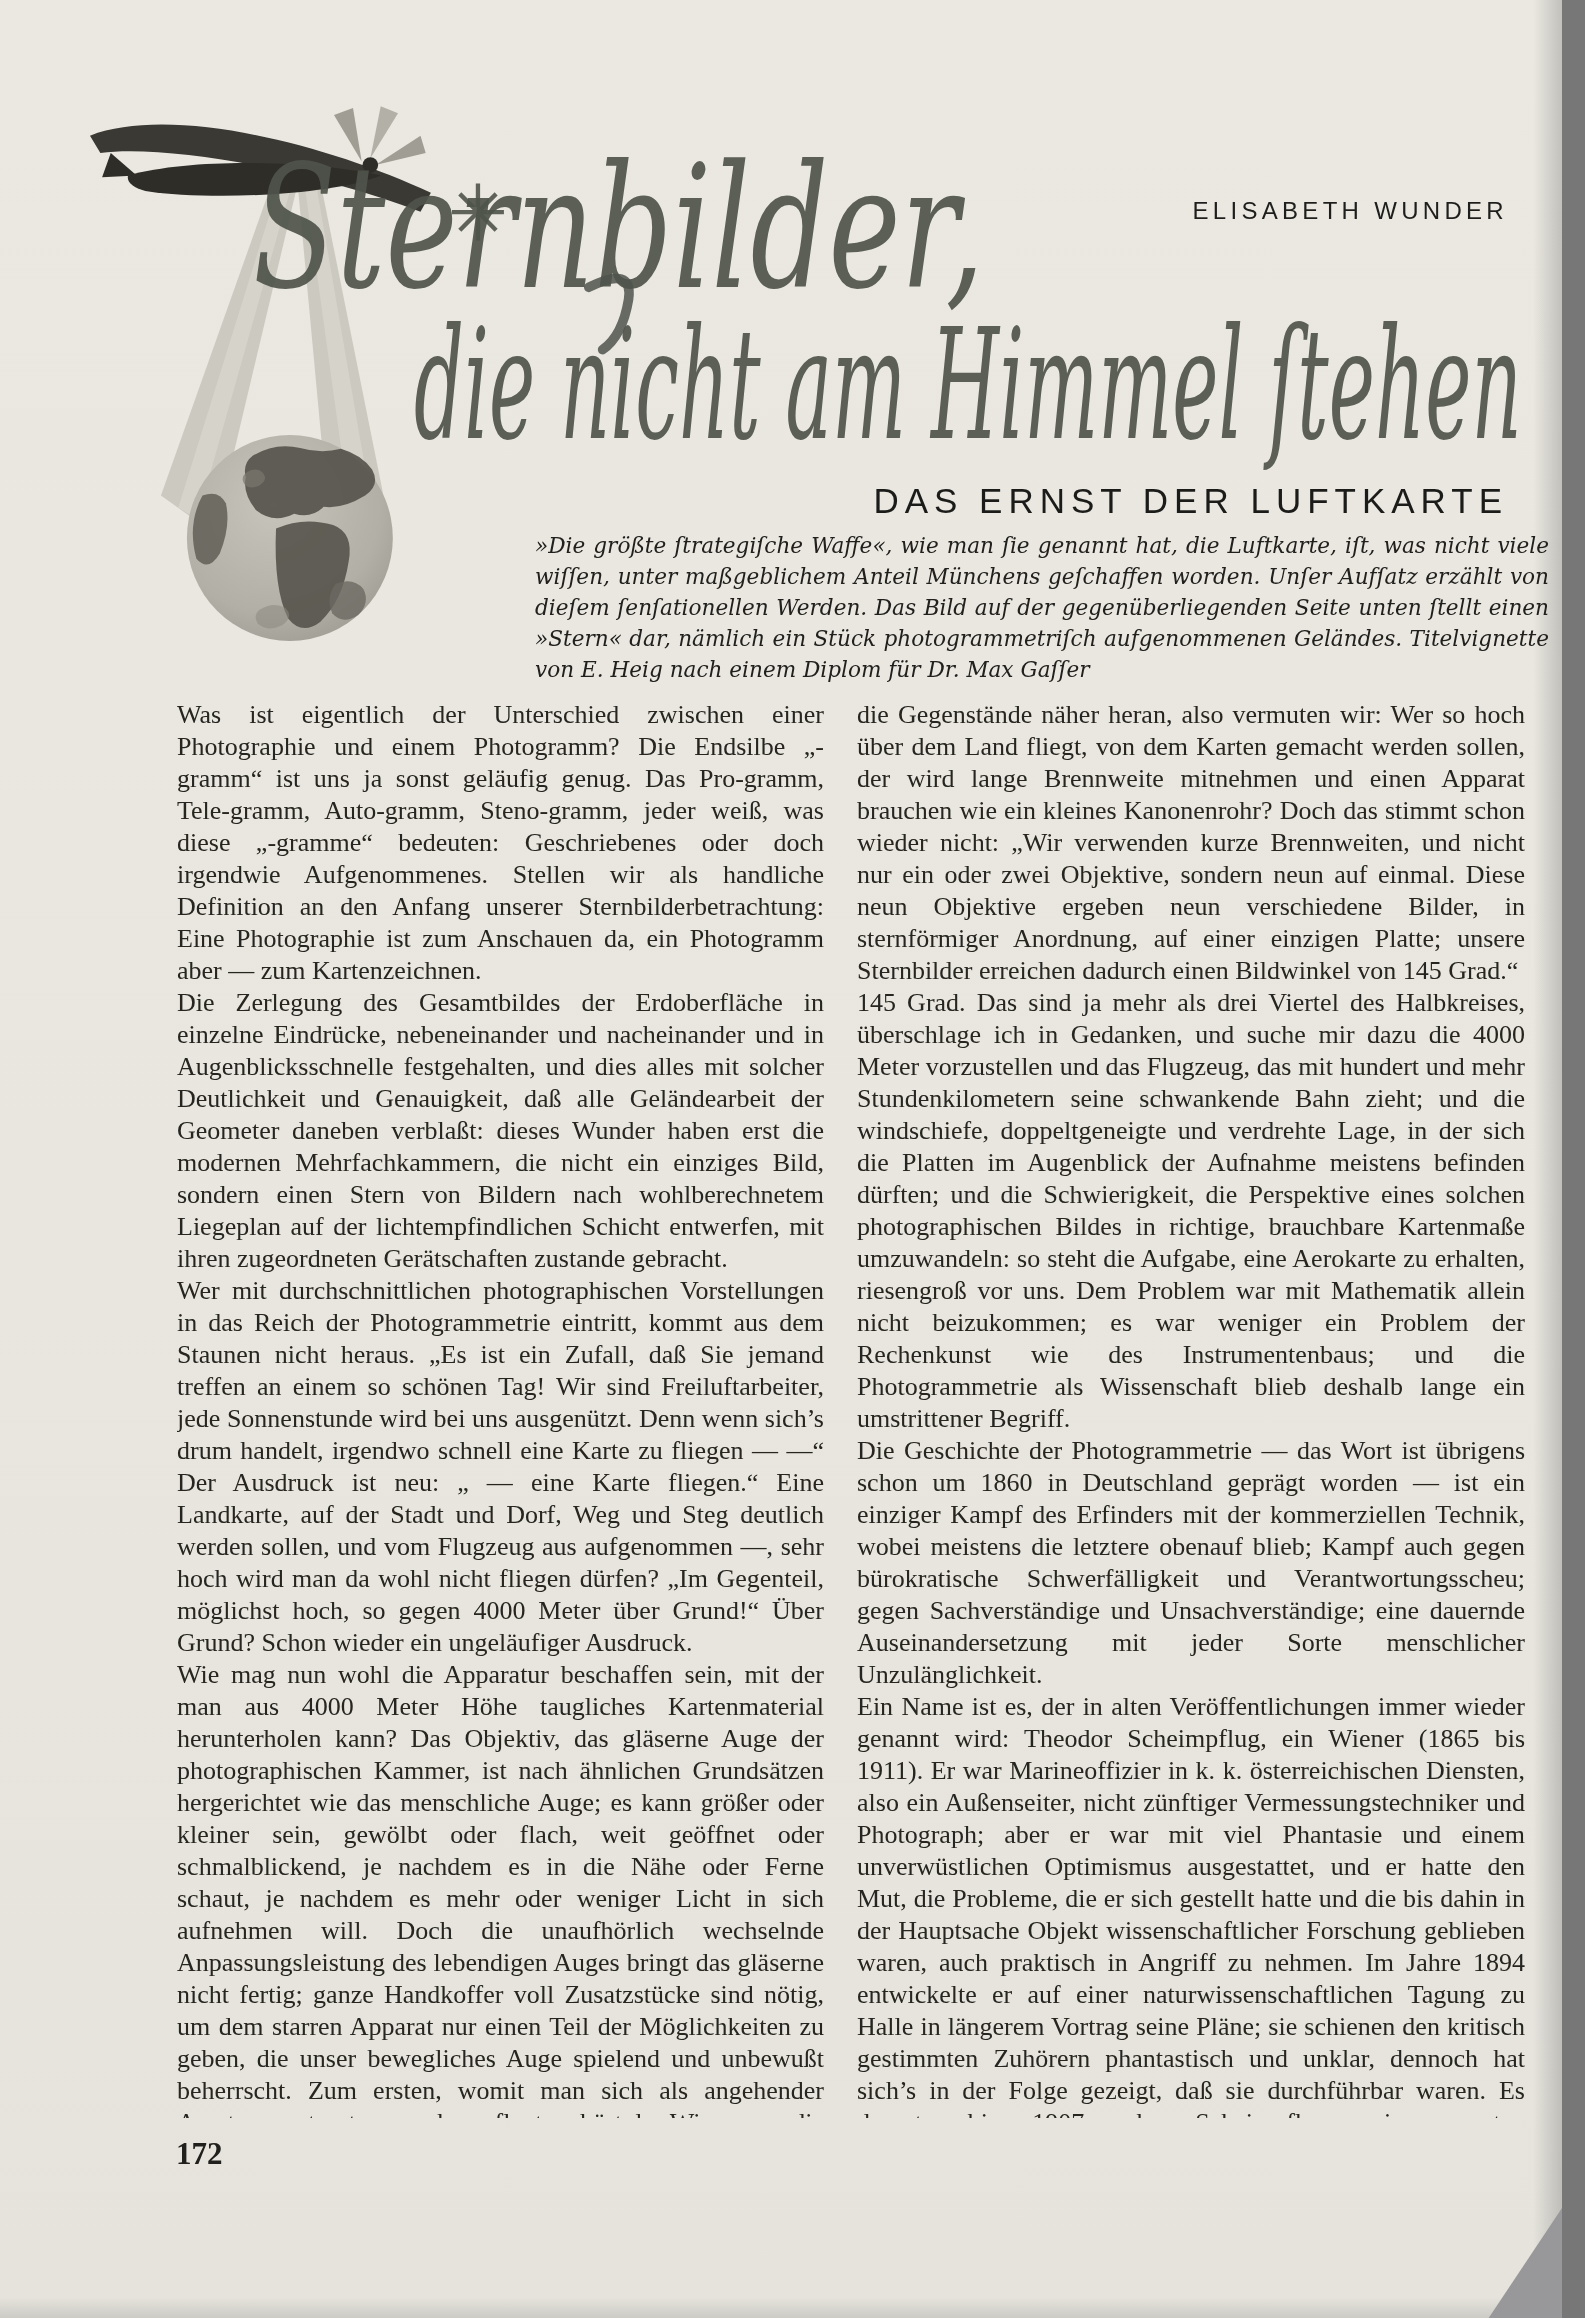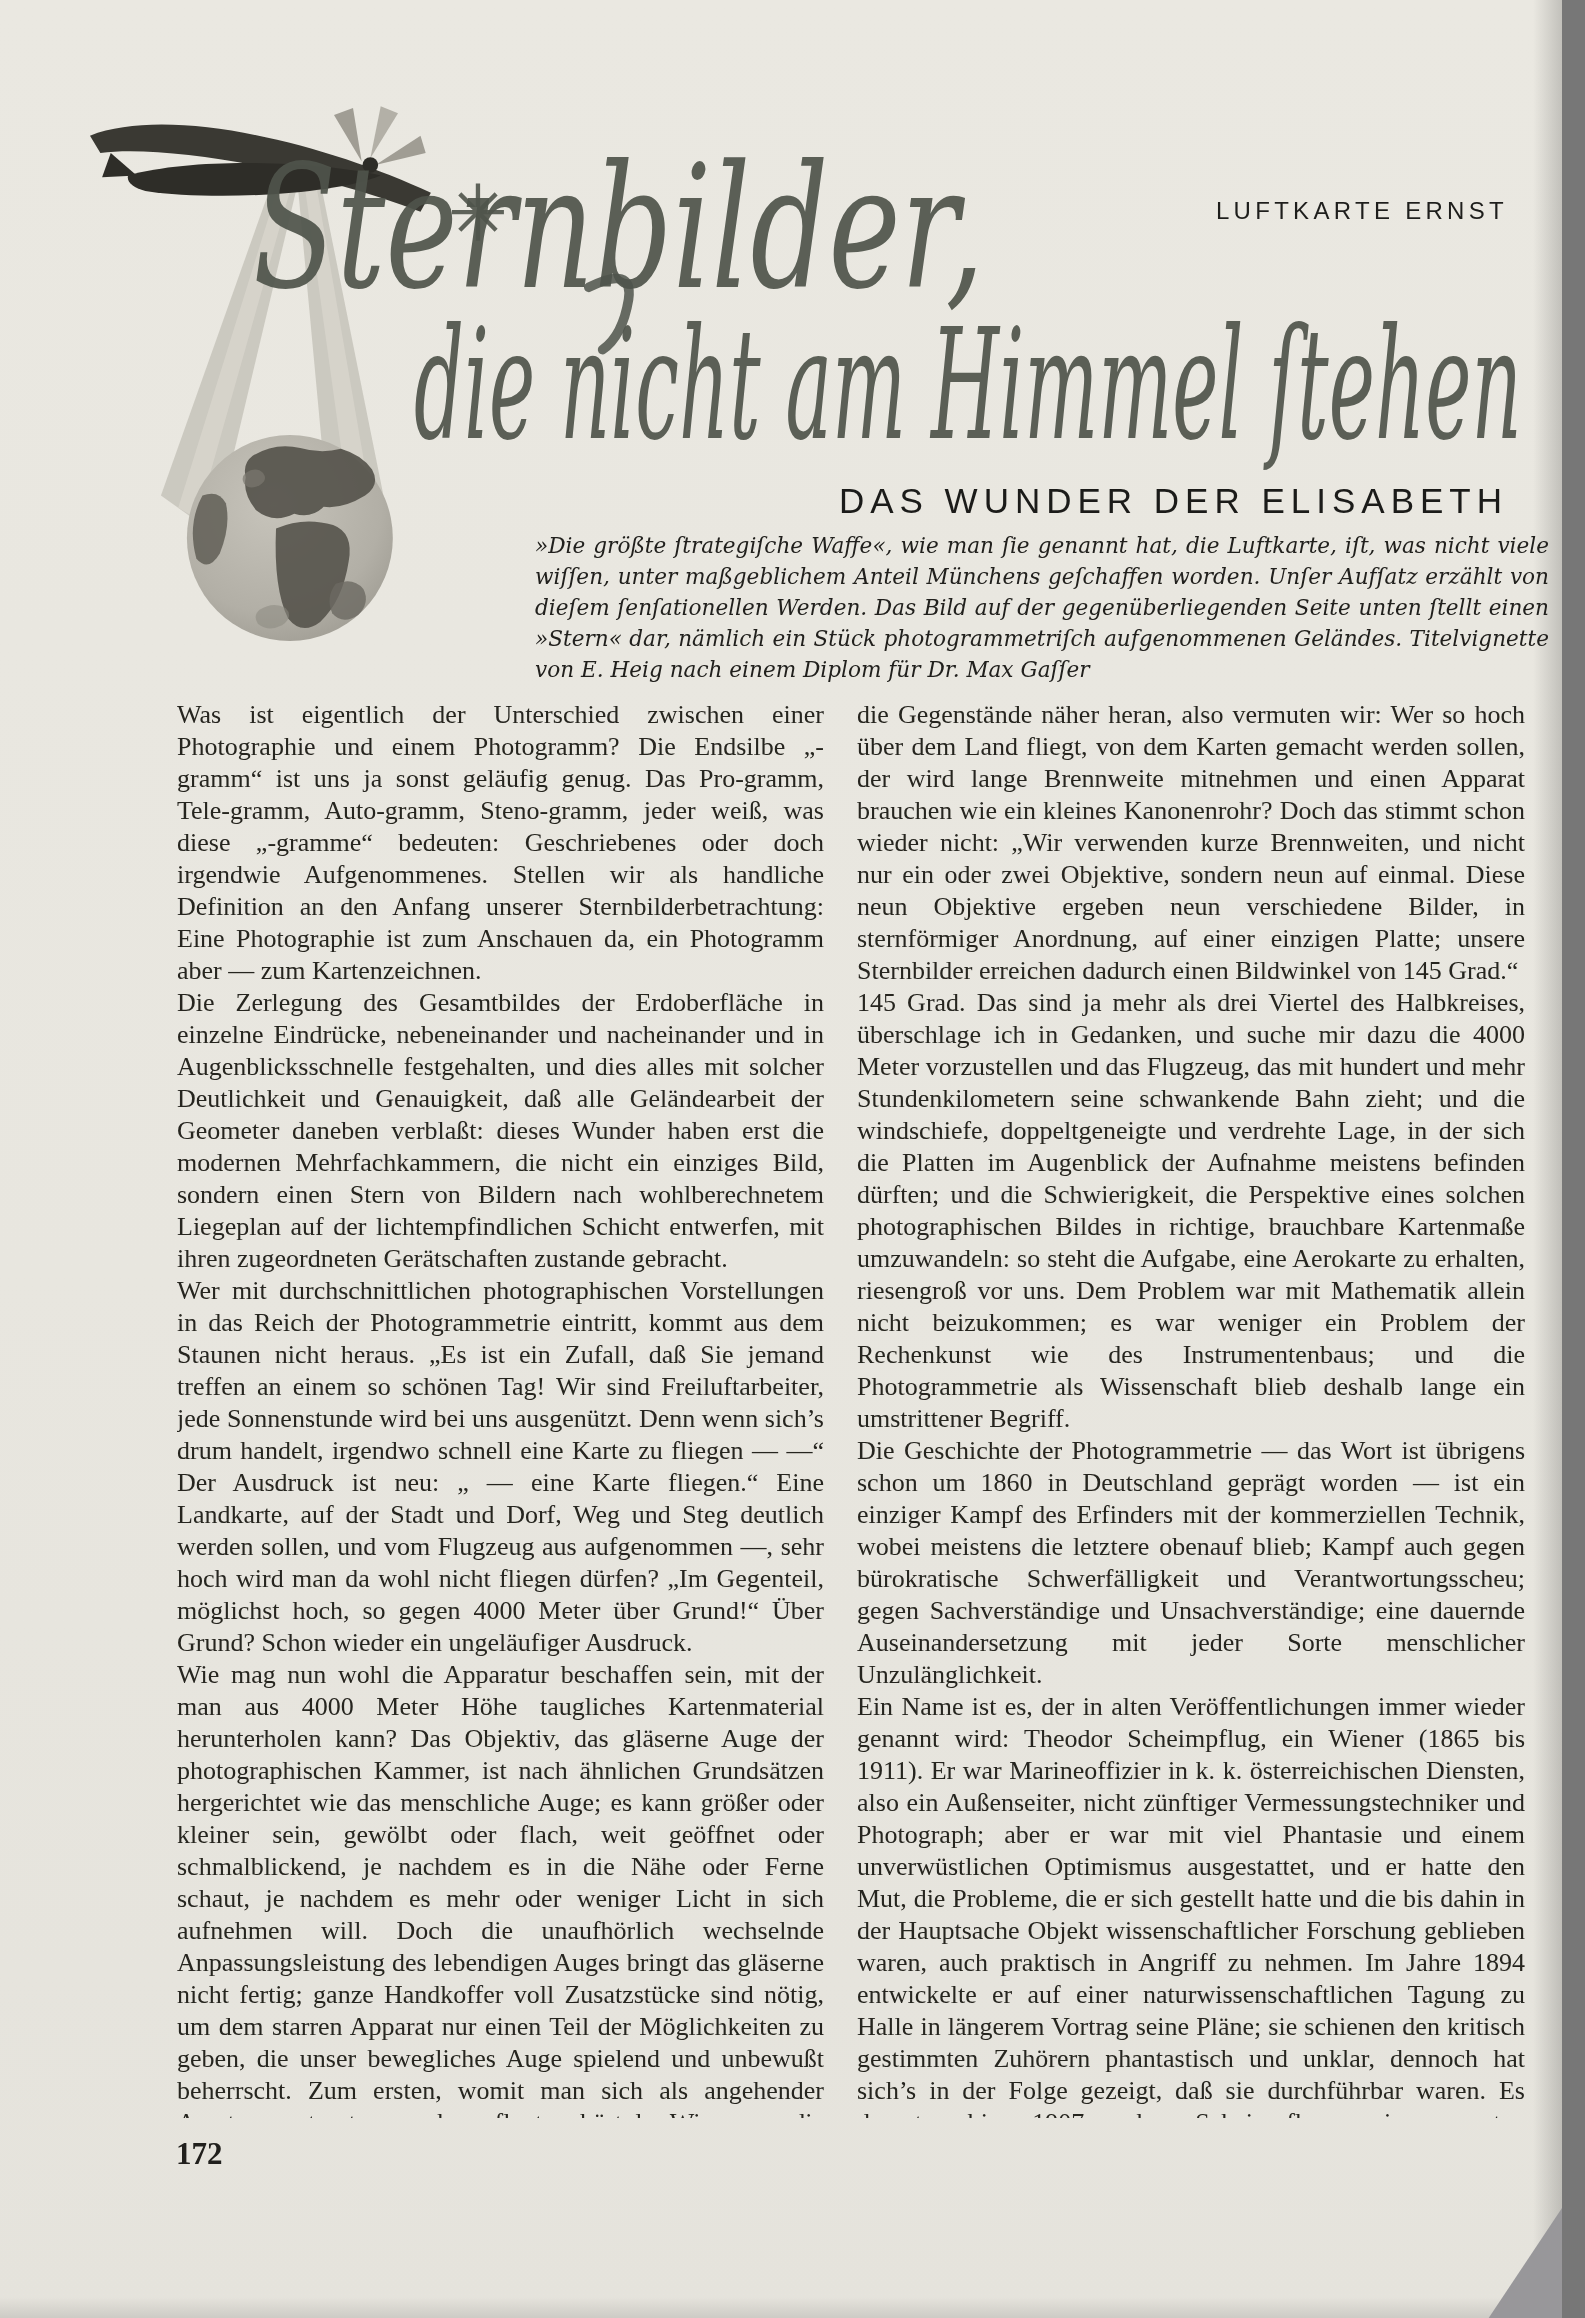--- a/index.html
+++ b/index.html
@@ -107,23 +107,23 @@
 
       <g stroke="#4f544b" stroke-width="5" opacity="0.9">
         <line x1="552" y1="212" x2="552" y2="278"></line>
         <line x1="522" y1="245" x2="582" y2="245"></line>
         <line x1="531" y1="224" x2="573" y2="266"></line>
         <line x1="573" y1="224" x2="531" y2="266"></line>
       </g>
     </g>
   </svg>
 
-  <div class="author">LUFTKARTE ERNST</div>
+  <div class="author">ELISABETH WUNDER</div>
 
-  <div class="subtitle">DAS WUNDER DER ELISABETH</div>
+  <div class="subtitle">DAS ERNST DER LUFTKARTE</div>
 
   <div class="intro">»Die größte ſtrategiſche Waffe«, wie man ſie genannt hat, die Luftkarte, iſt, was nicht viele wiſſen, unter maßgeblichem Anteil Münchens geſchaffen worden. Unſer Aufſatz erzählt von dieſem ſenſationellen Werden. Das Bild auf der gegenüberliegenden Seite unten ſtellt einen »Stern« dar, nämlich ein Stück photogrammetriſch aufgenommenen Geländes. Titelvignette von E. Heig nach einem Diplom für Dr. Max Gaſſer</div>
 
   <div class="columns">
     <div class="column col-left">
         <p>Was ist eigentlich der Unterschied zwischen einer Photographie und einem Photogramm? Die Endsilbe „-gramm“ ist uns ja sonst geläufig genug. Das Pro-gramm, Tele-gramm, Auto-gramm, Steno-gramm, jeder weiß, was diese „-gramme“ bedeuten: Geschriebenes oder doch irgendwie Aufgenommenes. Stellen wir als handliche Definition an den Anfang unserer Sternbilderbetrachtung: Eine Photographie ist zum Anschauen da, ein Photogramm aber — zum Kartenzeichnen.</p>
         <p>Die Zerlegung des Gesamtbildes der Erdoberfläche in einzelne Eindrücke, nebeneinander und nacheinander und in Augenblicksschnelle festgehalten, und dies alles mit solcher Deutlichkeit und Genauigkeit, daß alle Geländearbeit der Geometer daneben verblaßt: dieses Wunder haben erst die modernen Mehrfachkammern, die nicht ein einziges Bild, sondern einen Stern von Bildern nach wohlberechnetem Liegeplan auf der lichtempfindlichen Schicht entwerfen, mit ihren zugeordneten Gerätschaften zustande gebracht.</p>
         <p>Wer mit durchschnittlichen photographischen Vorstellungen in das Reich der Photogrammetrie eintritt, kommt aus dem Staunen nicht heraus. „Es ist ein Zufall, daß Sie jemand treffen an einem so schönen Tag! Wir sind Freiluftarbeiter, jede Sonnenstunde wird bei uns ausgenützt. Denn wenn sich’s drum handelt, irgendwo schnell eine Karte zu fliegen — —“ Der Ausdruck ist neu: „ — eine Karte fliegen.“ Eine Landkarte, auf der Stadt und Dorf, Weg und Steg deutlich werden sollen, und vom Flugzeug aus aufgenommen —, sehr hoch wird man da wohl nicht fliegen dürfen? „Im Gegenteil, möglichst hoch, so gegen 4000 Meter über Grund!“ Über Grund? Schon wieder ein ungeläufiger Ausdruck.</p>
         <p>Wie mag nun wohl die Apparatur beschaffen sein, mit der man aus 4000 Meter Höhe taugliches Kartenmaterial herunterholen kann? Das Objektiv, das gläserne Auge der photographischen Kammer, ist nach ähnlichen Grundsätzen hergerichtet wie das menschliche Auge; es kann größer oder kleiner sein, gewölbt oder flach, weit geöffnet oder schmalblickend, je nachdem es in die Nähe oder Ferne schaut, je nachdem es mehr oder weniger Licht in sich aufnehmen will. Doch die unaufhörlich wechselnde Anpassungsleistung des lebendigen Auges bringt das gläserne nicht fertig; ganze Handkoffer voll Zusatzstücke sind nötig, um dem starren Apparat nur einen Teil der Möglichkeiten zu geben, die unser bewegliches Auge spielend und unbewußt beherrscht. Zum ersten, womit man sich als angehender Amateur vertraut zu machen pflegt, gehört das Wissen um die Brennweite. Lange Brennweite wirkt wie ein Fernrohr, sie bringt</p>
       </div>

